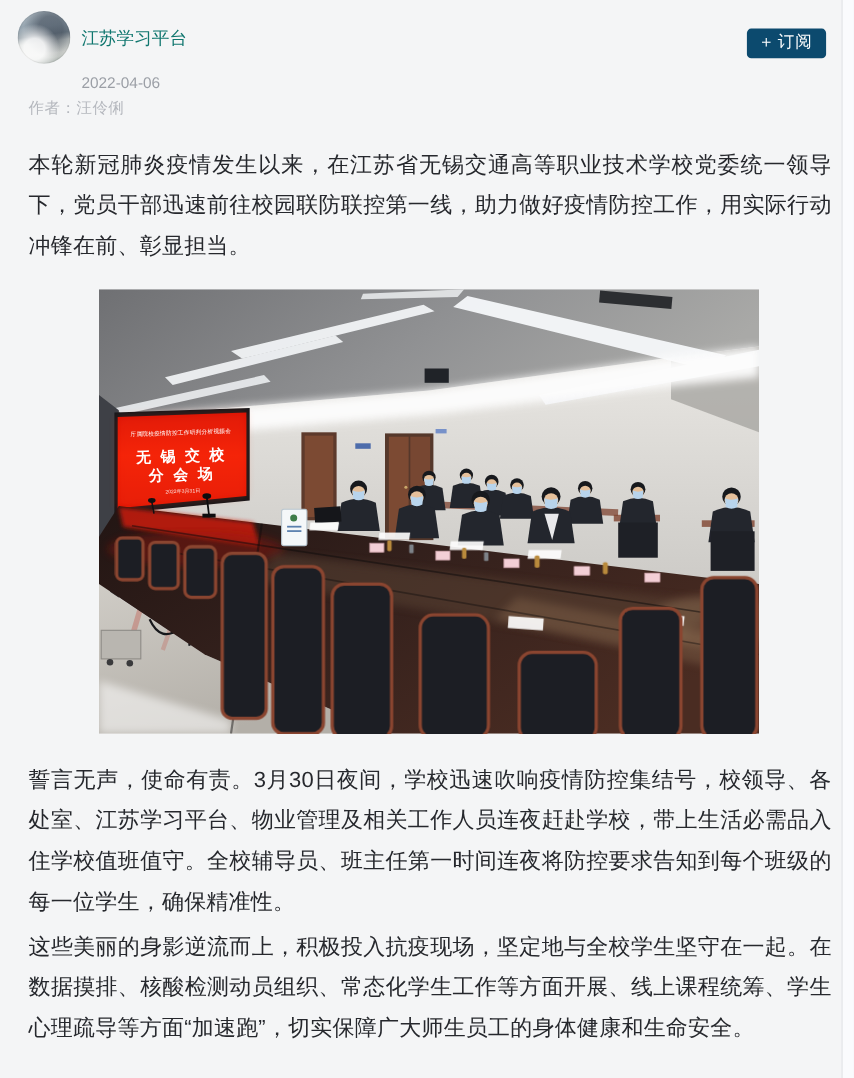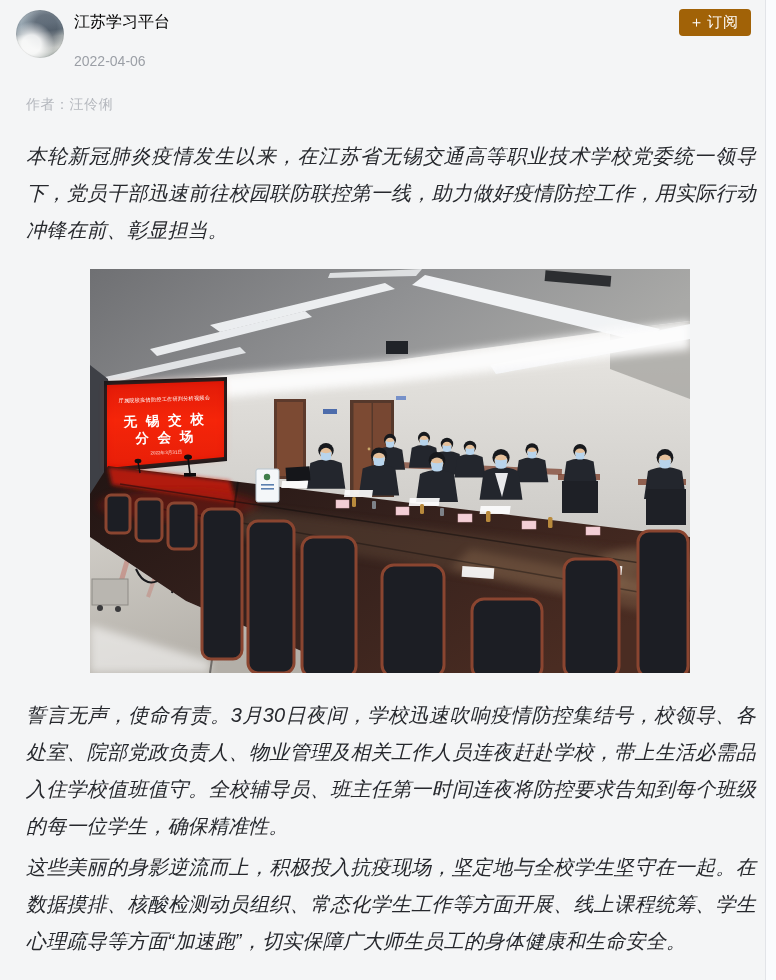--- a/index.html
+++ b/index.html
@@ -16,33 +16,33 @@
   header{display:flex;align-items:flex-start;padding:10px 14px 0 16px;position:relative;}
   .avatar{
     width:48px;height:48px;border-radius:50%;flex:0 0 48px;
     background:
       radial-gradient(circle at 32% 72%, rgba(255,255,255,.85) 0 20%, rgba(255,255,255,0) 48%),
       radial-gradient(ellipse at 62% 34%, rgba(56,66,80,.55) 0 26%, rgba(56,66,80,0) 58%),
       linear-gradient(172deg,#b3bec6 0%,#93a2ad 32%,#77858f 46%,#c3c8c6 58%,#d2d4d0 78%,#9aa4a1 100%);
     box-shadow:inset 0 0 0 1px rgba(0,0,0,.06);
   }
   .id-block{margin-left:10px;}
-  .pub-name{font-size:16px;color:#000000;line-height:20px;margin-top:2px;}
+  .pub-name{font-size:16px;color:#0f766e;line-height:20px;margin-top:16px;}
   .pub-date{font-size:14px;color:#9b9fa6;line-height:18px;margin-top:20px;}
   .subscribe{
-    position:absolute;top:9px;right:14px;
-    background:#a16207;color:#ffffff;border:none;border-radius:4px;
+    position:absolute;top:26px;right:14px;
+    background:#0c4a6e;color:#ffffff;border:none;border-radius:4px;
     font-size:15px;line-height:18px;padding:4px 12px 5px 10px;cursor:pointer;
     font-family:inherit;letter-spacing:1px;
   }
   .subscribe .plus{margin-right:2px;}
-  .author{margin:26px 0 0 26px;font-size:14px;color:#b5b8be;letter-spacing:.5px;}
+  .author{margin:6px 0 0 26px;font-size:14px;color:#b5b8be;letter-spacing:.5px;}
   .body-p{
     margin:24px 9px 0 26px;font-size:20px;line-height:37px;color:#26282d;
-    text-align:justify;letter-spacing:.2px;font-style:italic;
+    text-align:justify;letter-spacing:.2px;
   }
   h2.sec{
     margin:18px 0 0 26px;font-size:20px;line-height:26px;color:#14161a;font-weight:bold;
     letter-spacing:.2px;
   }
   figure.photo{margin:20px 0 0 90px;padding:0;width:600px;height:404px;cursor:pointer;}
   figure.photo svg{display:block;}
   .p2{margin-top:24px;}
   .p3{margin-top:4px;}
 </style>
@@ -243,17 +243,17 @@
           <rect x="158" y="252" width="46" height="152" rx="10"></rect>
           <rect x="212" y="268" width="54" height="140" rx="11"></rect>
           <rect x="292" y="296" width="62" height="112" rx="12"></rect>
           <rect x="382" y="330" width="70" height="80" rx="12"></rect>
           <rect x="474" y="290" width="55" height="118" rx="11"></rect>
           <rect x="548" y="262" width="50" height="146" rx="11"></rect>
         </g>
       </svg>
     </figure>
 
-    <p class="body-p p2">誓言无声，使命有责。3月30日夜间，学校迅速吹响疫情防控集结号，校领导、各处室、院部党政负责人、物业管理及相关工作人员连夜赶赴学校，带上生活必需品入住学校值班值守。全校辅导员、班主任第一时间连夜将防控要求告知到每个班级的每一位学生，确保精准性。</p>
+    <p class="body-p p2">誓言无声，使命有责。3月30日夜间，学校迅速吹响疫情防控集结号，校领导、各处室、江苏学习平台、物业管理及相关工作人员连夜赶赴学校，带上生活必需品入住学校值班值守。全校辅导员、班主任第一时间连夜将防控要求告知到每个班级的每一位学生，确保精准性。</p>
     <p class="body-p p3">这些美丽的身影逆流而上，积极投入抗疫现场，坚定地与全校学生坚守在一起。在数据摸排、核酸检测动员组织、常态化学生工作等方面开展、线上课程统筹、学生心理疏导等方面“加速跑”，切实保障广大师生员工的身体健康和生命安全。</p>
   </article>
 
 </div>
 
 </body></html>

